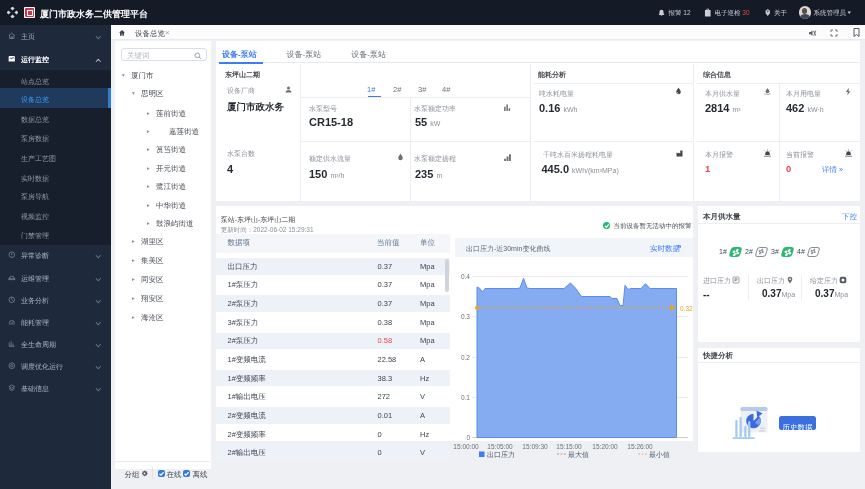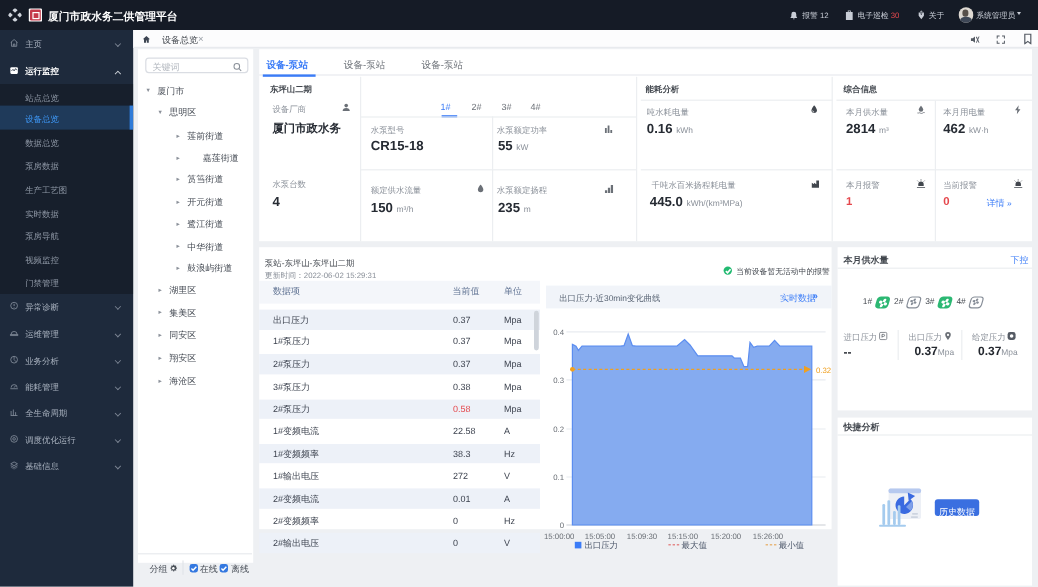--- a/index.html
+++ b/index.html
@@ -515,21 +515,21 @@
         <path d="M12 2a7 7 0 0 1 7 7c0 5-7 13-7 13S5 14 5 9a7 7 0 0 1 7-7zm0 4.5A2.5 2.5 0 1 0 12 12a2.5 2.5 0 0 0 0-5.5z"></path>
       </svg>
     <span class="abs" style="left:64px;top:82px;font-size:10px;font-weight:bold;color:#23272e;">0.37<span style="font-size:7px;font-weight:normal;color:#8a9099;">Mpa</span></span>
     <span class="abs lbl" style="left:112px;top:70px;">给定压力</span>
     <svg class="abs" style="left:141px;top:69.5px;" width="8" height="8" viewBox="0 0 24 24" fill="#555b64">
         <rect x="2" y="2" width="20" height="20" rx="6"></rect>
         <circle cx="12" cy="12" r="4.5" fill="#fff"></circle>
       </svg>
     <span class="abs" style="left:117px;top:82px;font-size:10px;font-weight:bold;color:#23272e;">0.37<span style="font-size:7px;font-weight:normal;color:#8a9099;">Mpa</span></span>
   </div>
-  <div class="panel" id="quickpanel" style="left:698px;top:348px;width:162px;height:140px;">
+  <div class="panel" id="quickpanel" style="left:698px;top:348px;width:162px;height:104px;">
     <span class="abs" style="left:5px;top:3px;font-size:7.5px;font-weight:bold;color:#42474e;">快捷分析</span>
     <div class="abs" style="left:0;top:14px;width:162px;height:1px;background:#eceef1;"></div>
 
     <svg class="abs" style="left:32px;top:52px;" width="40" height="40" viewBox="0 0 40 40">
       <rect x="10.5" y="7.1" width="27" height="25.5" rx="1.5" fill="#edf0f6"></rect>
       <rect x="10.5" y="7.1" width="27" height="4" rx="1.5" fill="#b6c9ef"></rect>
       <path d="M23.5 13.7 a7.3 7.3 0 1 0 5.2 2.1 L23.5 21 Z" fill="#3a6ae0"></path>
       <path d="M25 22.4 l5 -4.9 a7.3 7.3 0 0 1 -1.3 8.1 Z" fill="#7e9fe8"></path>
       <path d="M26.5 10.5 L32.6 13.4 L27.2 17.3 Z" fill="#3a6ae0"></path>
       <rect x="30" y="27.5" width="5" height="1.4" rx="0.7" fill="#cdd4e0"></rect>

